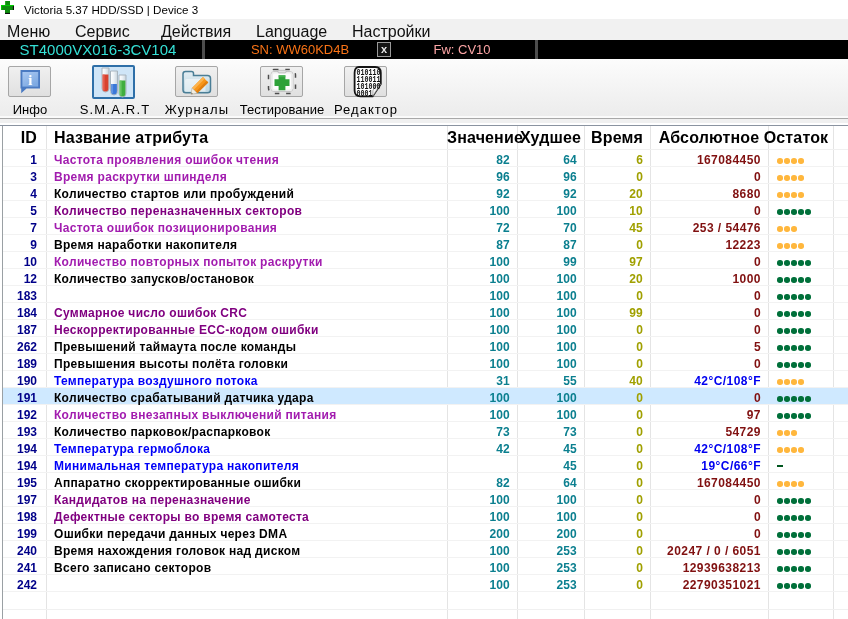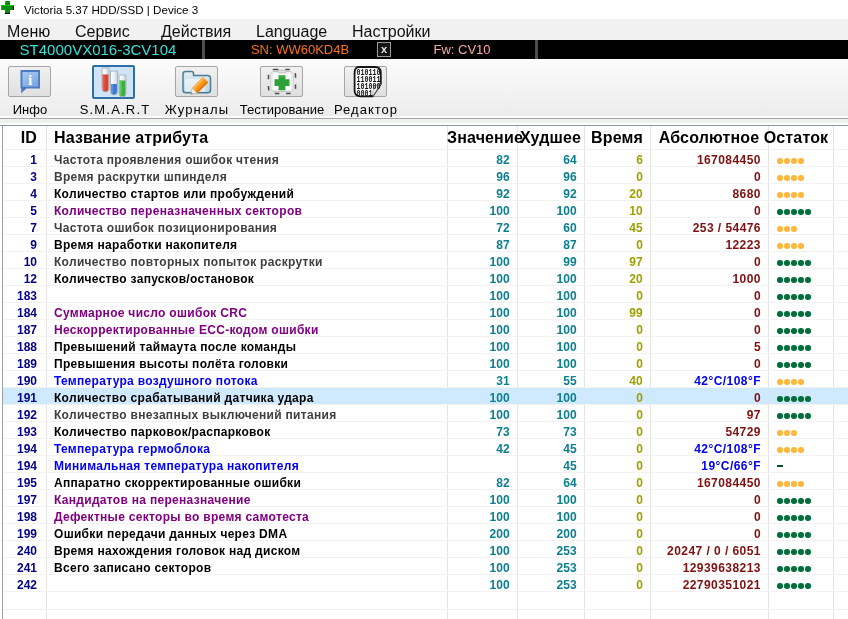--- a/index.html
+++ b/index.html
@@ -47,21 +47,21 @@
 .cname{left:51px;letter-spacing:0.3px}
 .cv{text-align:right;color:#0b7f8f;letter-spacing:0.2px}
 .v1{left:374px;width:133px}
 .v2{left:444px;width:130px}
 .v3{left:511px;width:129px}
 .ct{text-align:right;color:#a0a000;letter-spacing:0.2px}
 .ca{left:628px;width:130px;text-align:right;letter-spacing:0.45px}
 .ca.ar{color:#801010}
 .ca.ab{color:#0000f0}
 .cd{left:774px;width:70px}
-.g{color:#404040}.p{color:#800080}.b{color:#0000f8}.k{color:#000}
+.g{color:#a21caf}.p{color:#800080}.b{color:#0000f8}.k{color:#000}
 .dot{display:inline-block;width:5.5px;height:5.5px;border-radius:50%;margin-right:1.6px;vertical-align:middle;margin-top:0px}
 .do{background:#ffb73d}
 .dg{background:#00703a}
 .dashm{display:inline-block;width:6px;height:2px;background:#00551e;vertical-align:middle;margin-top:-1px}
 </style></head>
 <body>
 
 <div id="titlebar">
 <svg class="abs" style="left:0px;top:0px" width="16" height="16" viewBox="0 0 16 16">
  <path d="M5 1 H10 V5 H14 V10 H10 V14 H5 V10 H1 V5 H5 Z" fill="#0e8c0e"></path>
@@ -229,21 +229,21 @@
     <span class="cv v1">100</span>
     <span class="cv v2">100</span>
     <span class="ct v3">10</span>
     <span class="ca ar">0</span>
     <span class="cd"><span class="dot dg"></span><span class="dot dg"></span><span class="dot dg"></span><span class="dot dg"></span><span class="dot dg"></span></span>
   </div>
 <div class="row" style="top:218px">
     <span class="cid">7</span>
     <span class="cname g">Частота ошибок позиционирования</span>
     <span class="cv v1">72</span>
-    <span class="cv v2">60</span>
+    <span class="cv v2">70</span>
     <span class="ct v3">45</span>
     <span class="ca ar">253 / 54476</span>
     <span class="cd"><span class="dot do"></span><span class="dot do"></span><span class="dot do"></span></span>
   </div>
 <div class="row" style="top:235px">
     <span class="cid">9</span>
     <span class="cname k">Время наработки накопителя</span>
     <span class="cv v1">87</span>
     <span class="cv v2">87</span>
     <span class="ct v3">0</span>
@@ -288,21 +288,21 @@
 <div class="row" style="top:320px">
     <span class="cid">187</span>
     <span class="cname p">Нескорректированные ECC-кодом ошибки</span>
     <span class="cv v1">100</span>
     <span class="cv v2">100</span>
     <span class="ct v3">0</span>
     <span class="ca ar">0</span>
     <span class="cd"><span class="dot dg"></span><span class="dot dg"></span><span class="dot dg"></span><span class="dot dg"></span><span class="dot dg"></span></span>
   </div>
 <div class="row" style="top:337px">
-    <span class="cid">188</span>
+    <span class="cid">262</span>
     <span class="cname k">Превышений таймаута после команды</span>
     <span class="cv v1">100</span>
     <span class="cv v2">100</span>
     <span class="ct v3">0</span>
     <span class="ca ar">5</span>
     <span class="cd"><span class="dot dg"></span><span class="dot dg"></span><span class="dot dg"></span><span class="dot dg"></span><span class="dot dg"></span></span>
   </div>
 <div class="row" style="top:354px">
     <span class="cid">189</span>
     <span class="cname k">Превышения высоты полёта головки</span>

